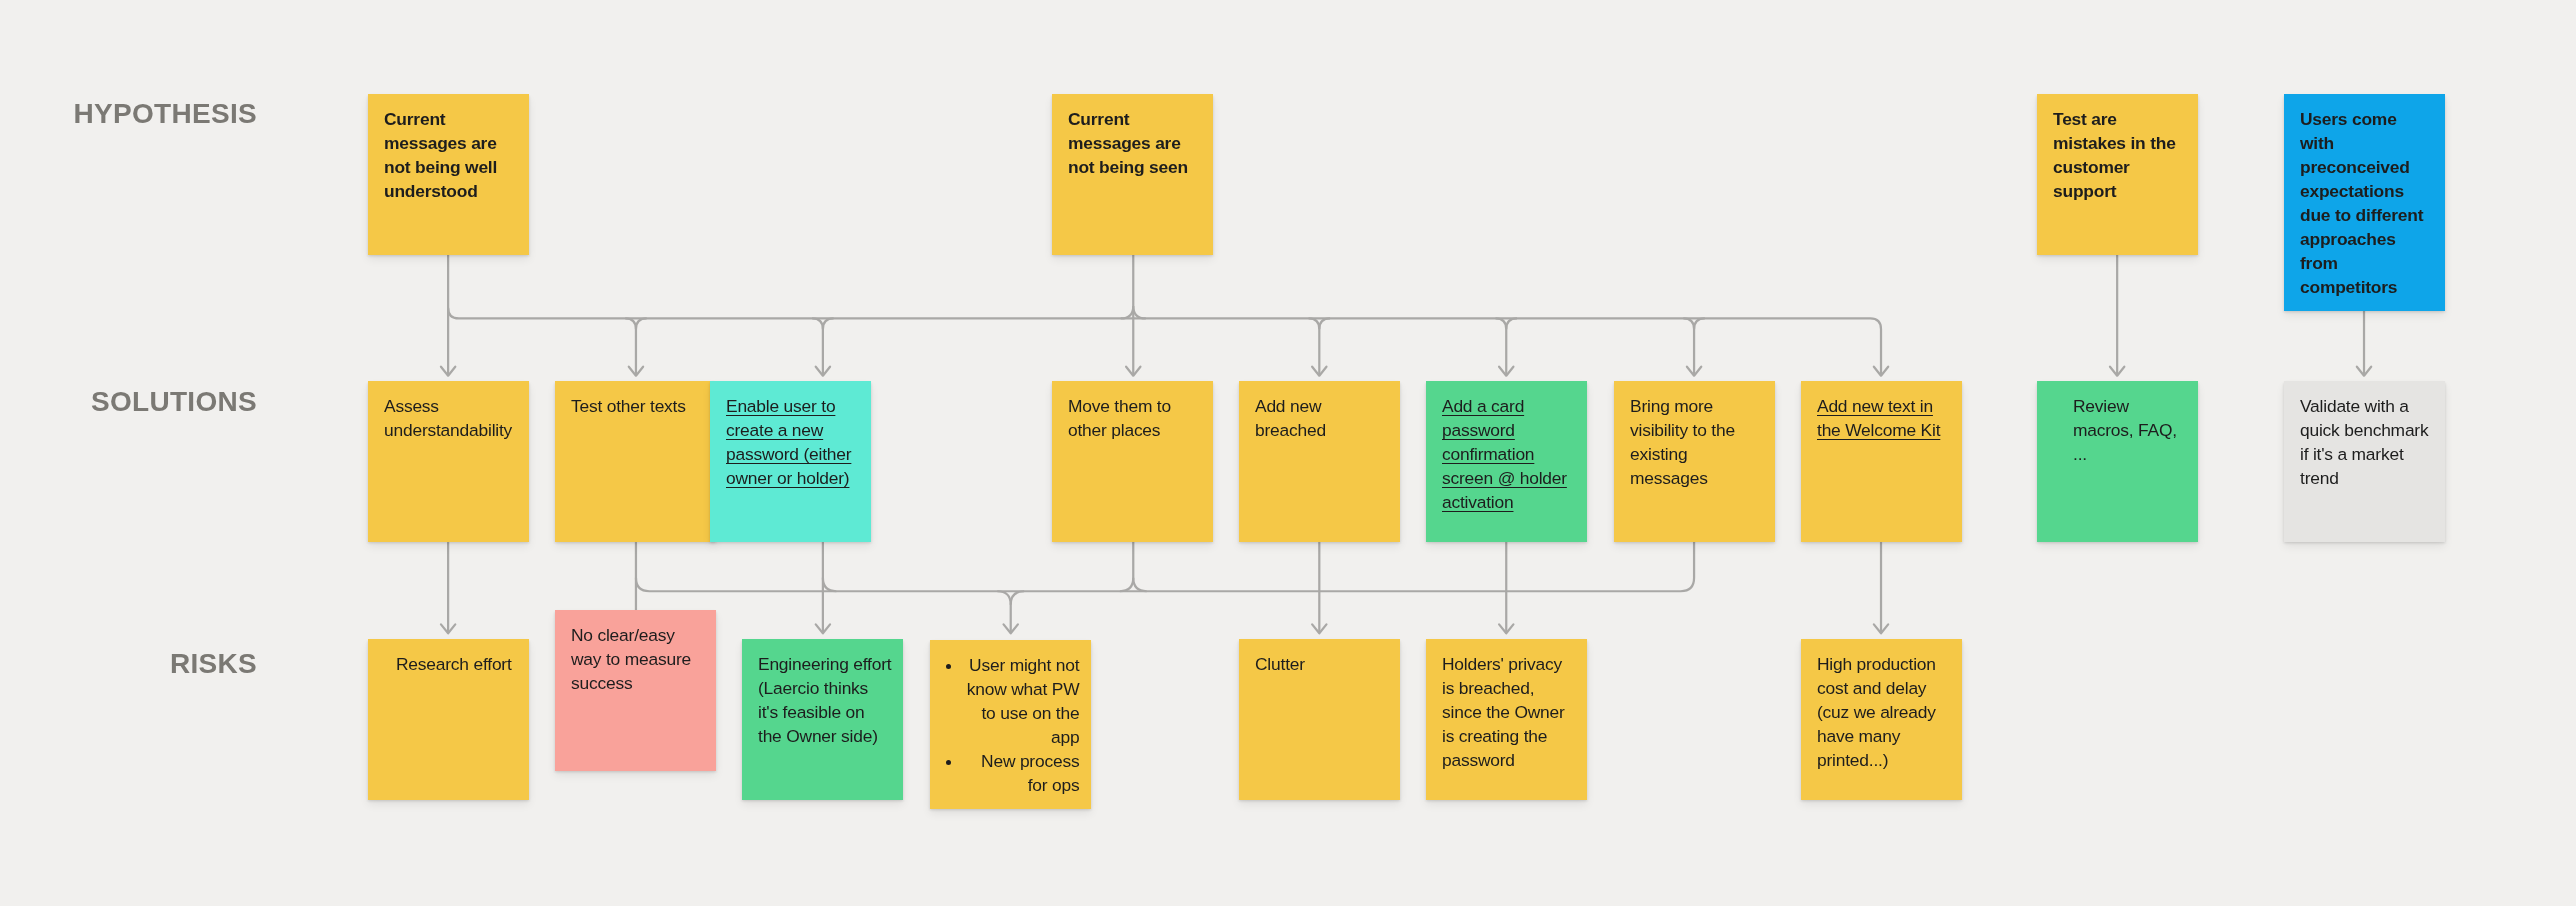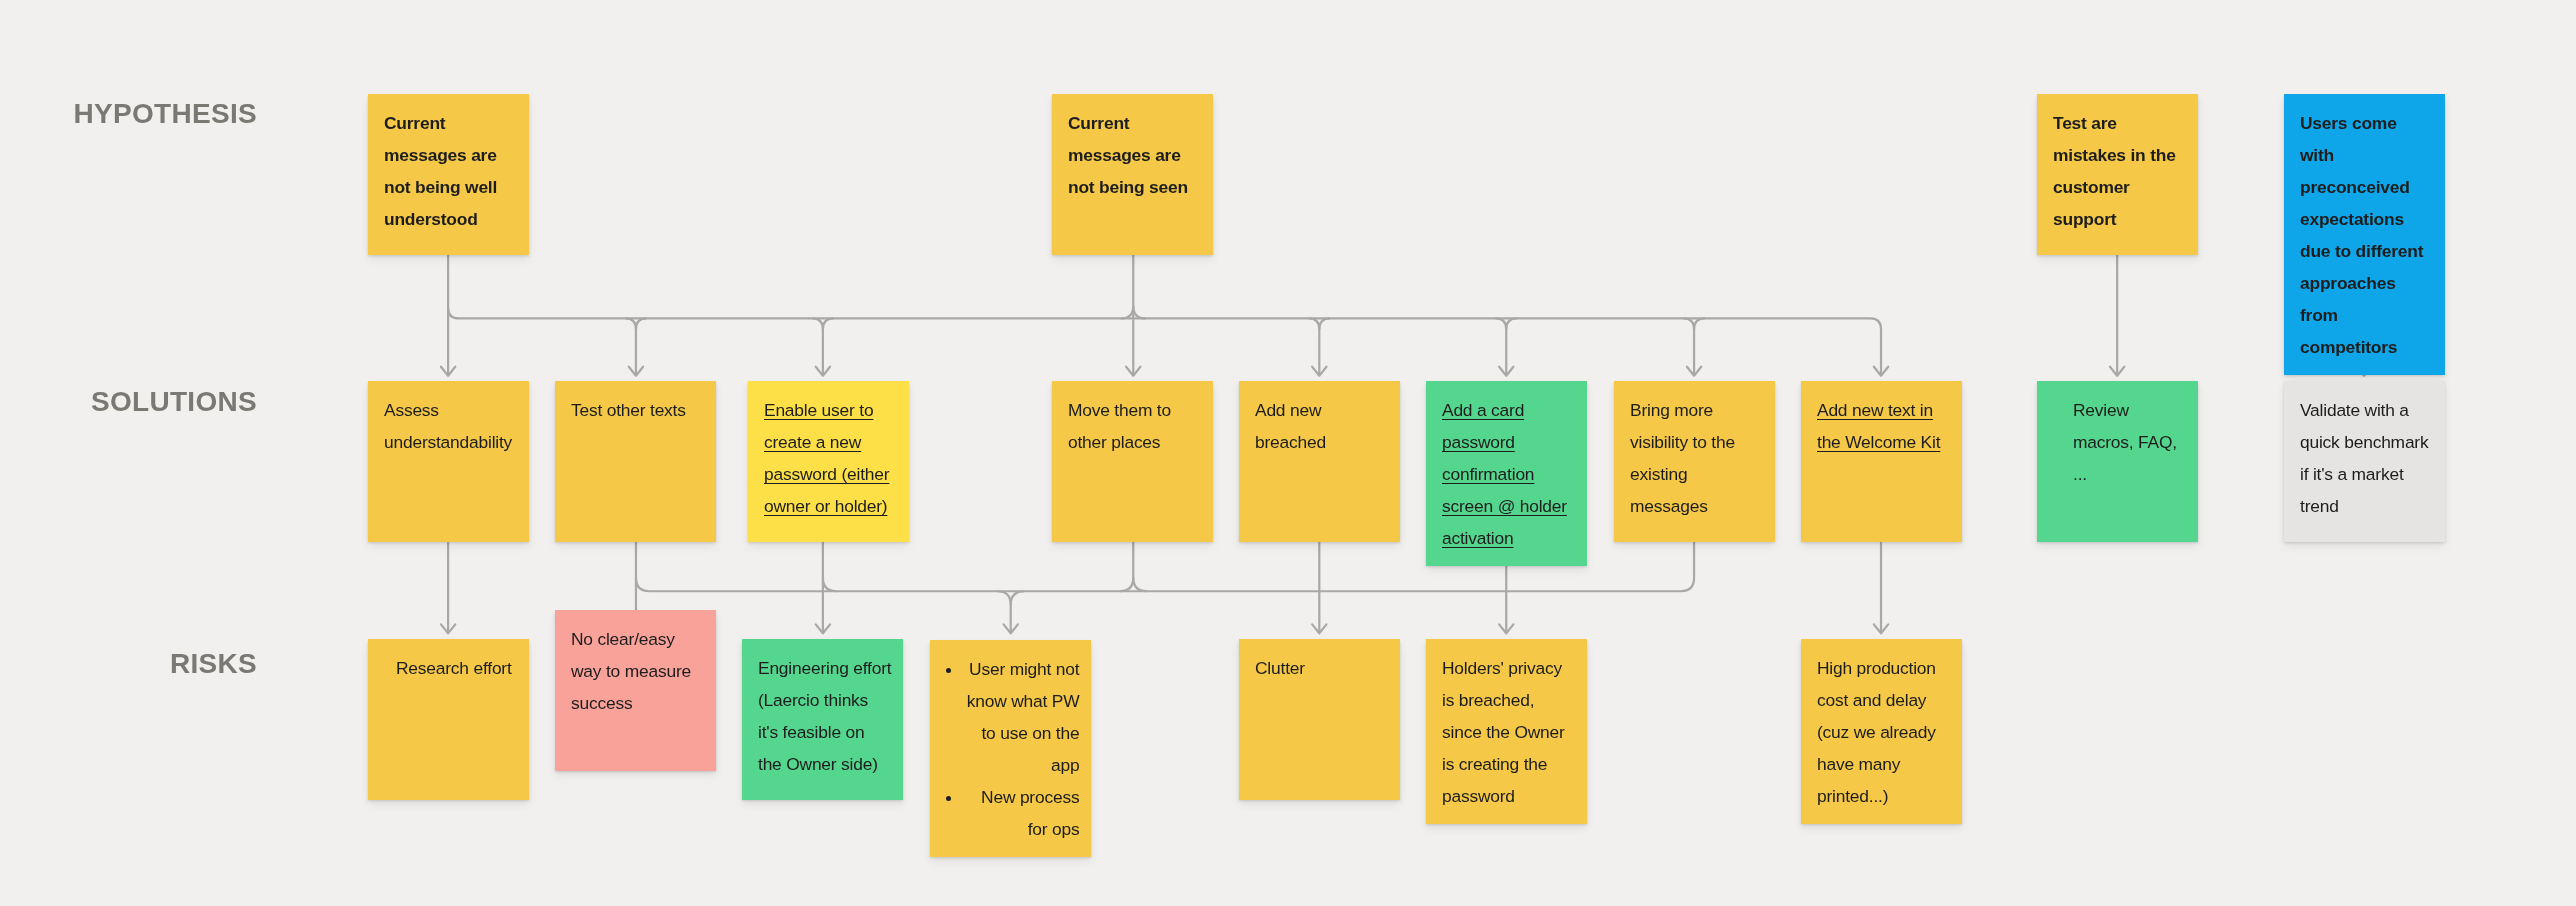--- a/index.html
+++ b/index.html
@@ -15,21 +15,21 @@
     position:absolute;left:0;width:257px;text-align:right;
     font-size:28px;font-weight:bold;color:#7B7974;letter-spacing:0.3px;
     white-space:nowrap;
   }
   #label-hypothesis{top:98px;}
   #label-solutions{top:386px;}
   #label-risks{top:648px;}
   .note{
     position:absolute;width:161px;min-height:161px;box-sizing:border-box;
     padding:13.4px 11.6px 11.6px 16px;
-    font-size:17.4px;line-height:32px;letter-spacing:-0.2px;color:#1D1D1D;
+    font-size:17.4px;line-height:24px;letter-spacing:-0.2px;color:#1D1D1D;
     box-shadow:0 1.8px 2.7px rgba(0,0,0,.14),0 4.5px 9px rgba(0,0,0,.07);
   }
   .note.bold{font-weight:bold;}
   .note.underline .note-text{
     text-decoration:underline;
     text-decoration-thickness:1.3px;
     text-underline-offset:2.7px;
   }
   ul.note-list{margin:0;padding-left:17px;}
   ul.note-list li{padding-left:0.9px;text-align:right;}
@@ -90,21 +90,21 @@
   <div class="row-label" id="label-solutions">SOLUTIONS</div>
   <div class="row-label" id="label-risks">RISKS</div>
 
   <div id="notes-layer">
       <div class="note bold" style="left: 368px; top: 94px; background: rgb(245, 200, 71);"><span class="note-text">Current messages are not being well understood</span></div>
       <div class="note bold" style="left: 1052px; top: 94px; background: rgb(245, 200, 71);"><span class="note-text">Current messages are not being seen</span></div>
       <div class="note bold" style="left: 2037px; top: 94px; background: rgb(245, 200, 71);"><span class="note-text">Test are mistakes in the customer support</span></div>
       <div class="note bold" style="left: 2284px; top: 94px; background: #0ea5e9;"><span class="note-text">Users come with preconceived expectations due to different approaches from competitors</span></div>
       <div class="note" style="left: 368px; top: 381px; background: rgb(245, 200, 71);"><span class="note-text">Assess understandability</span></div>
       <div class="note" style="left: 555px; top: 381px; background: rgb(245, 200, 71);"><span class="note-text">Test other texts</span></div>
-      <div class="note underline" style="left: 748px; top: 381px; background: #fde047;"><span class="note-text">Enable user to create a new password (either owner or holder)</span></div>
+      <div class="note underline" style="left: 710px; top: 381px; background: #5eead4;"><span class="note-text">Enable user to create a new password (either owner or holder)</span></div>
       <div class="note" style="left: 1052px; top: 381px; background: rgb(245, 200, 71);"><span class="note-text">Move them to other places</span></div>
       <div class="note" style="left: 1239px; top: 381px; background: rgb(245, 200, 71);"><span class="note-text">Add new breached</span></div>
       <div class="note underline" style="left: 1426px; top: 381px; background: rgb(85, 214, 142);"><span class="note-text">Add a card password confirmation screen @ holder activation</span></div>
       <div class="note" style="left: 1614px; top: 381px; background: rgb(245, 200, 71);"><span class="note-text">Bring more visibility to the existing messages</span></div>
       <div class="note underline" style="left: 1801px; top: 381px; background: rgb(245, 200, 71);"><span class="note-text">Add new text in the Welcome Kit</span></div>
       <div class="note" style="left: 2037px; top: 381px; background: rgb(85, 214, 142); padding-left: 36px;"><span class="note-text">Review macros, FAQ, ...</span></div>
       <div class="note" style="left: 2284px; top: 381px; background: rgb(229, 228, 226);"><span class="note-text">Validate with a quick benchmark if it's a market trend</span></div>
       <div class="note" style="left: 368px; top: 639px; background: rgb(245, 200, 71); padding-left: 28px;"><span class="note-text">Research effort</span></div>
       <div class="note" style="left: 555px; top: 610px; background: rgb(249, 162, 154);"><span class="note-text">No clear/easy way to measure success</span></div>
       <div class="note" style="left: 742px; top: 639px; background: rgb(85, 214, 142);"><span class="note-text">Engineering effort (Laercio thinks it's feasible on the Owner side)</span></div>

